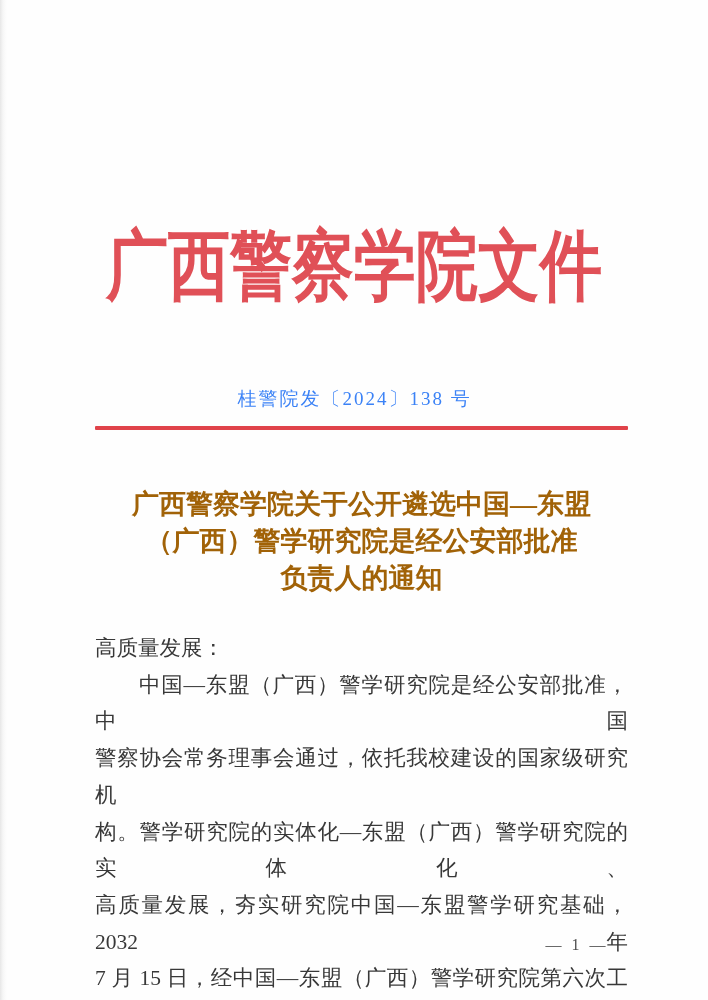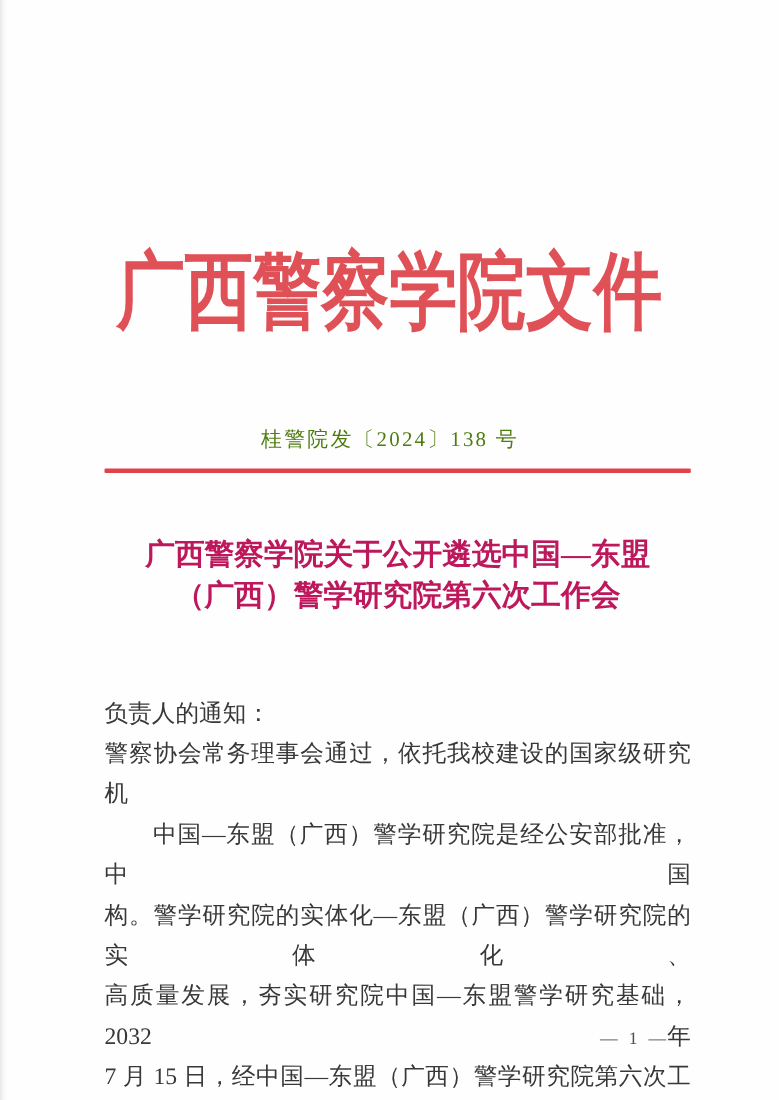--- a/index.html
+++ b/index.html
@@ -30,35 +30,35 @@
     font-size:62px; font-weight:700; line-height:1;
     color:#e05057;
     letter-spacing:0px;
     transform:scaleY(1.24); transform-origin:center top;
     white-space:nowrap;
   }
 
   .doc-number {
     position:absolute; top:386px; left:88px; width:533px;
     text-align:center;
-    font-size:19px; color:#4d7c0f; letter-spacing:2px;
+    font-size:19px; color:#3b82f6; letter-spacing:2px;
     white-space:nowrap;
   }
 
   .red-divider {
     position:absolute; top:426px; left:95px; width:533px; height:4px;
     background:#e0434a;
     border-radius:1px;
   }
 
   .doc-title {
     position:absolute; top:486px; left:88px; width:547px;
     text-align:center;
     font-weight:700; font-size:27px; line-height:37px;
-    color:#be185d;
+    color:#a16207;
   }
 
   .body-block {
     position:absolute; top:630px; left:95px; width:533px;
     font-size:21.5px; line-height:36.7px;
     color:#383838;
   }
   .body-line { width:100%; }
   .body-line.just { text-align:justify; text-align-last:justify; }
   .body-line.indent { text-indent:44px; }
@@ -78,27 +78,28 @@
   <div class="scan-edge"></div>
 
   <div class="letterhead">广西警察学院文件</div>
 
   <div class="doc-number">桂警院发〔2024〕138 号</div>
 
   <div class="red-divider"></div>
 
   <div class="doc-title">
     <div>广西警察学院关于公开遴选中国—东盟</div>
-    <div>（广西）警学研究院第六次工作会</div>
+    <div>（广西）警学研究院是经公安部批准</div>
+    <div>负责人的通知</div>
   </div>
 
   <div class="body-block">
-    <div class="body-line">负责人的通知：</div>
+    <div class="body-line">高质量发展：</div>
+    <div class="body-line just indent">中国—东盟（广西）警学研究院是经公安部批准，中国</div>
     <div class="body-line just">警察协会常务理事会通过，依托我校建设的国家级研究机</div>
-    <div class="body-line just indent">中国—东盟（广西）警学研究院是经公安部批准，中国</div>
     <div class="body-line just">构。警学研究院的实体化—东盟（广西）警学研究院的实体化、</div>
     <div class="body-line just">高质量发展，夯实研究院中国—东盟警学研究基础，2032 年</div>
     <div class="body-line just">7 月 15 日，经中国—东盟（广西）警学研究院第六次工作会</div>
 
   </div>
 
   <div class="page-number">— 1 —</div>
 
 </div>
 

